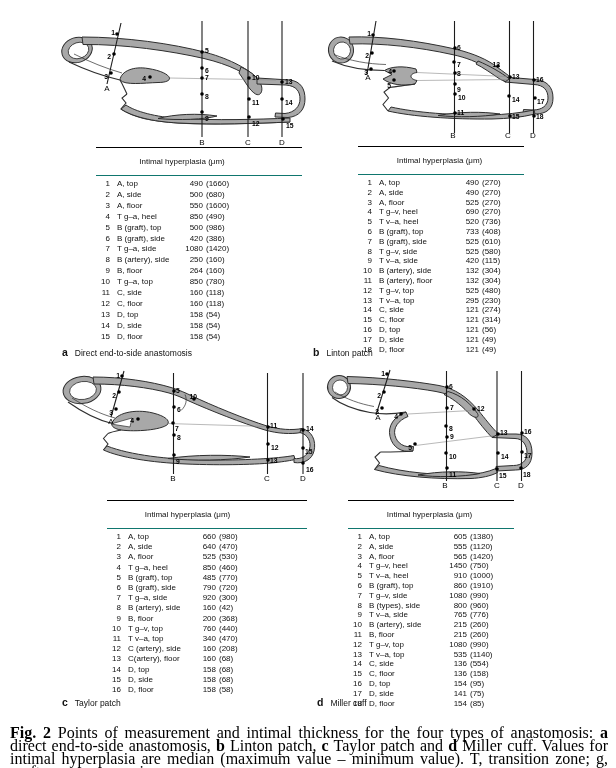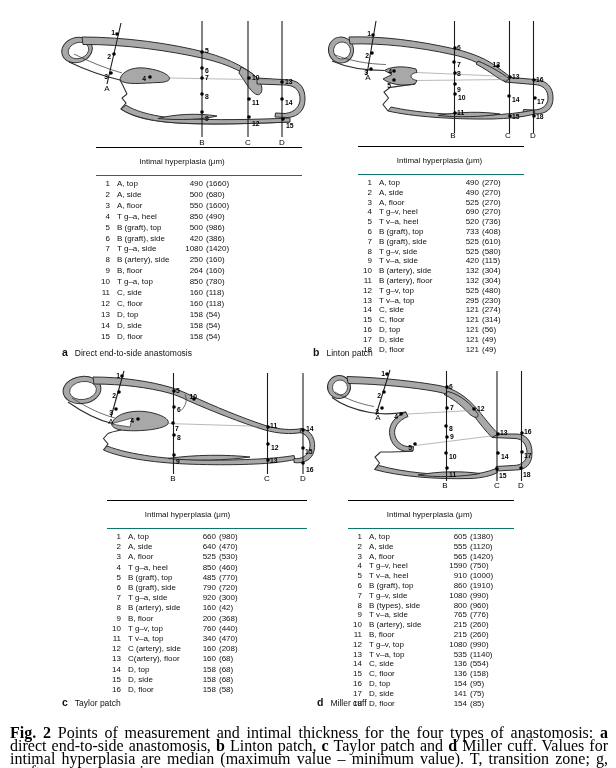--- a/index.html
+++ b/index.html
@@ -596,21 +596,21 @@
             <span class="val"><span class="med">555</span><span class="mx">(1120)</span></span>
           </div>
           <div class="row">
             <span class="num">3</span>
             <span class="site">A, floor</span>
             <span class="val"><span class="med">565</span><span class="mx">(1420)</span></span>
           </div>
           <div class="row">
             <span class="num">4</span>
             <span class="site">T g–v, heel</span>
-            <span class="val"><span class="med">1590</span><span class="mx">(750)</span></span>
+            <span class="val"><span class="med">1450</span><span class="mx">(750)</span></span>
           </div>
           <div class="row">
             <span class="num">5</span>
             <span class="site">T v–a, heel</span>
             <span class="val"><span class="med">910</span><span class="mx">(1000)</span></span>
           </div>
           <div class="row">
             <span class="num">6</span>
             <span class="site">B (graft), top</span>
             <span class="val"><span class="med">860</span><span class="mx">(1910)</span></span>

